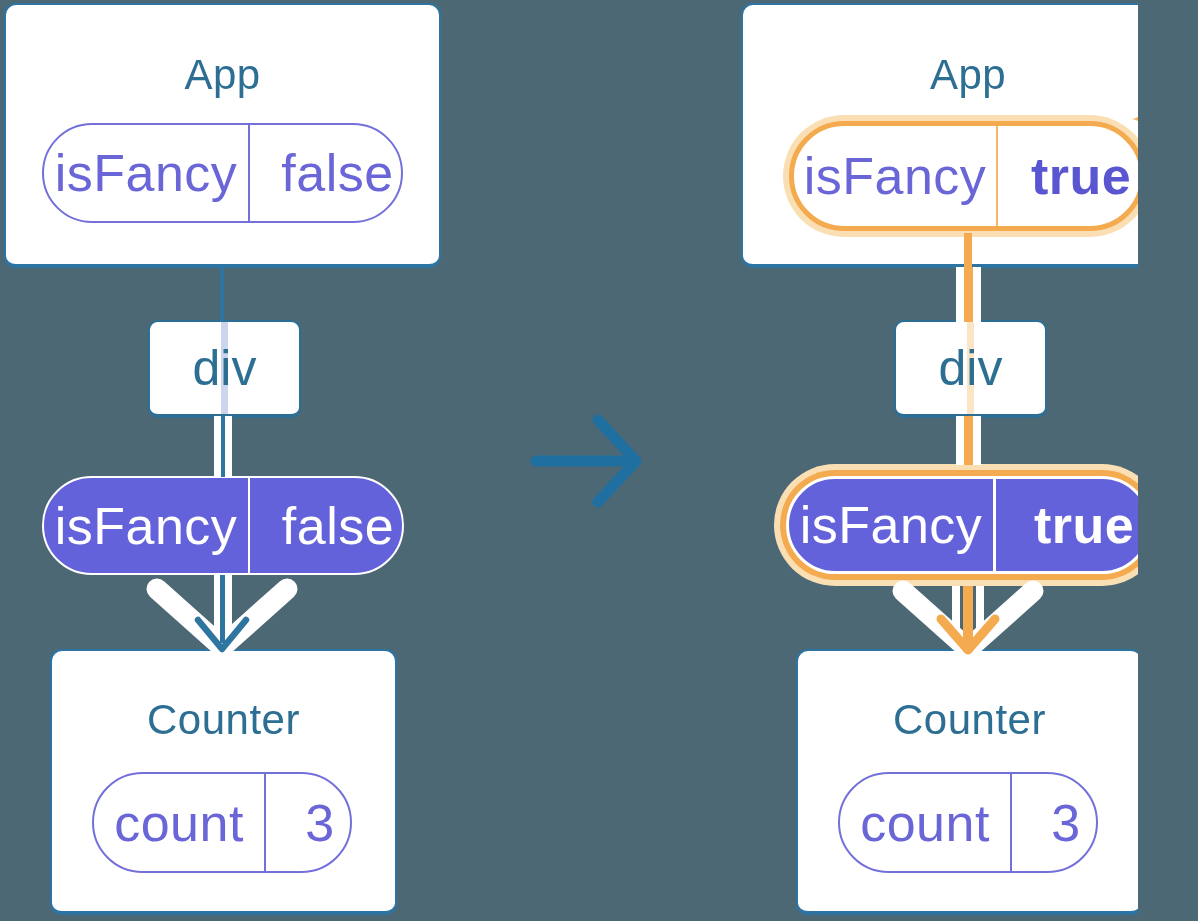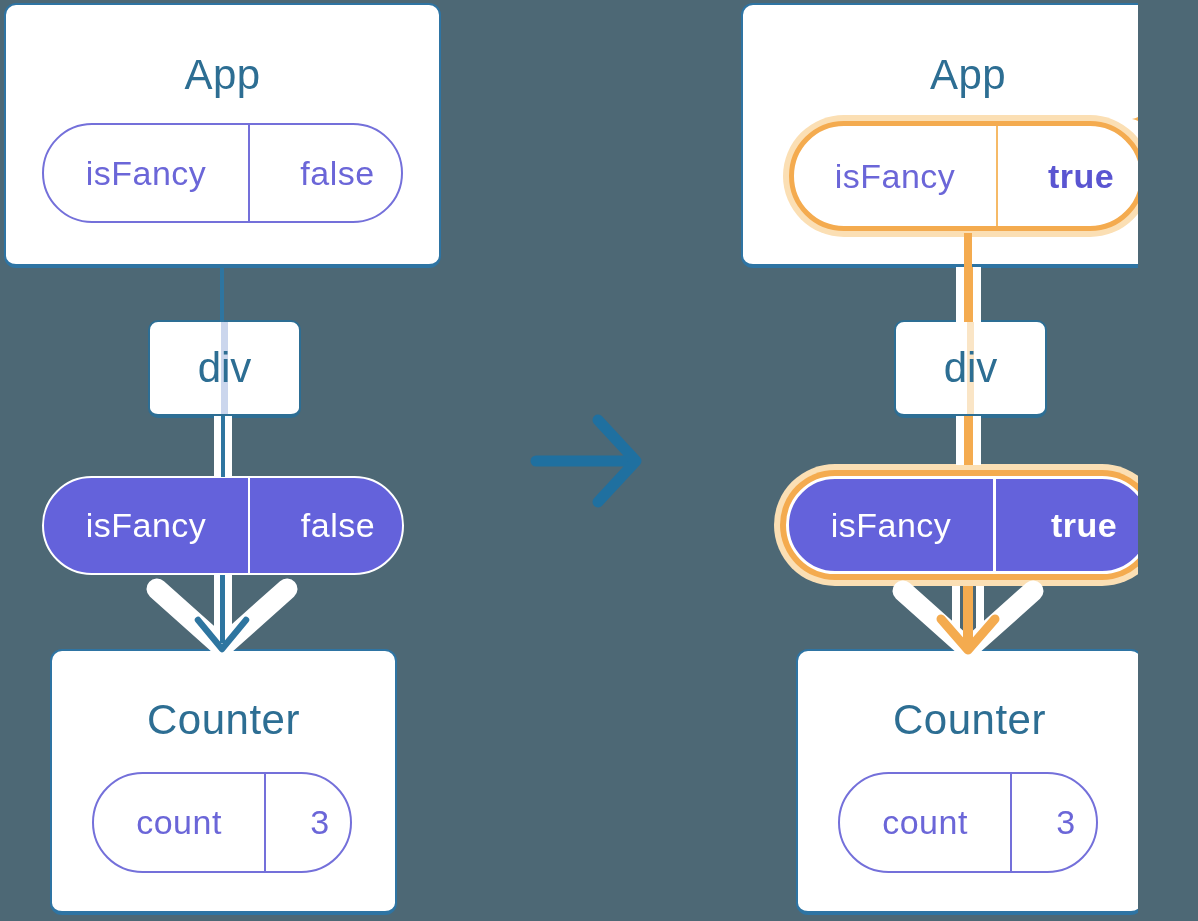--- a/index.html
+++ b/index.html
@@ -16,23 +16,23 @@
     color:#2D6E93;letter-spacing:.5px;line-height:1.05;
   }
   .node{
     position:absolute;background:#FFFFFF;border:2.5px solid #2D6E94;
     border-bottom-width:4px;border-radius:10px;box-sizing:border-box;
     display:flex;align-items:center;justify-content:center;
   }
   .node .thru{position:absolute;top:0;bottom:0;left:50%;width:7px;margin-left:-3.5px;}
   .thru.lavender{background:#CBD6ED;}
   .thru.cream{background:#FAE5C6;}
-  .node .nlabel{position:relative;z-index:1;font-size:42px;font-weight:500;color:#2D6E93;}
+  .node .nlabel{position:relative;z-index:1;font-size:50px;font-weight:500;color:#2D6E93;}
   .pill{position:absolute;display:flex;box-sizing:border-box;border-radius:62px;}
-  .cell{display:flex;align-items:center;justify-content:center;font-size:34px;letter-spacing:.5px;}
+  .cell{display:flex;align-items:center;justify-content:center;font-size:52px;letter-spacing:.5px;}
   .cell.grow{flex:1;padding-left:24px;}
   
   .pill-outline{border:2.5px solid #7470DA;background:#FFFFFF;}
   .pill-outline .cell{color:#6B66D8;}
   .pill-outline .cell.first{border-right:2.5px solid #7470DA;}
   
   .pill-solid{background:#6462DB;border:2.5px solid #FFFFFF;}
   .pill-solid .cell{color:#FFFFFF;}
   .pill-solid .cell.first{border-right:2.5px solid #FFFFFF;}
   

